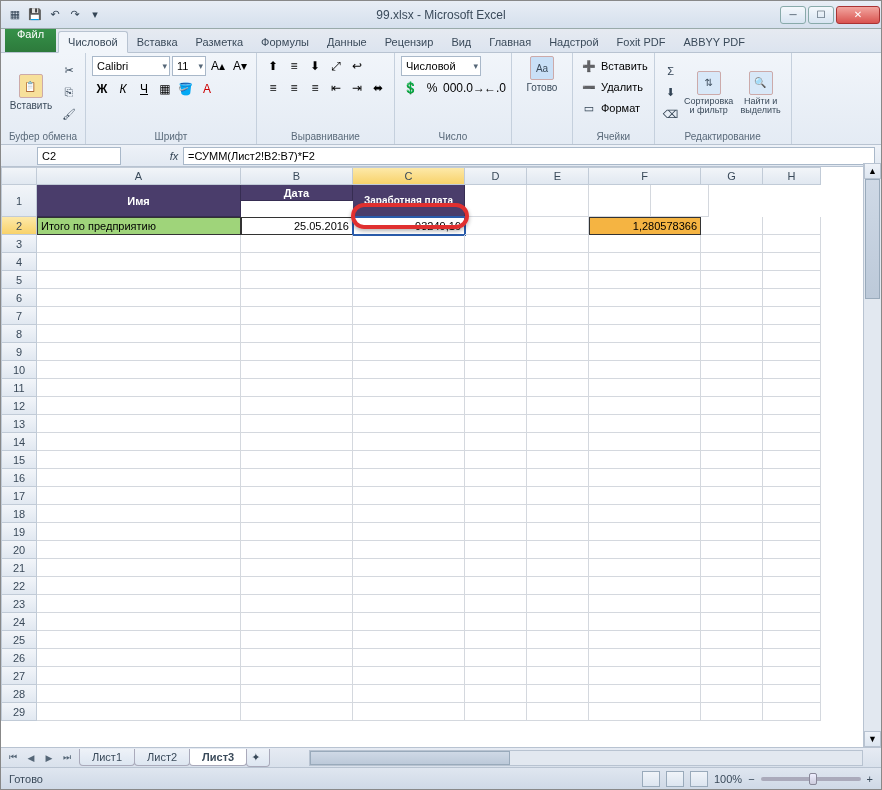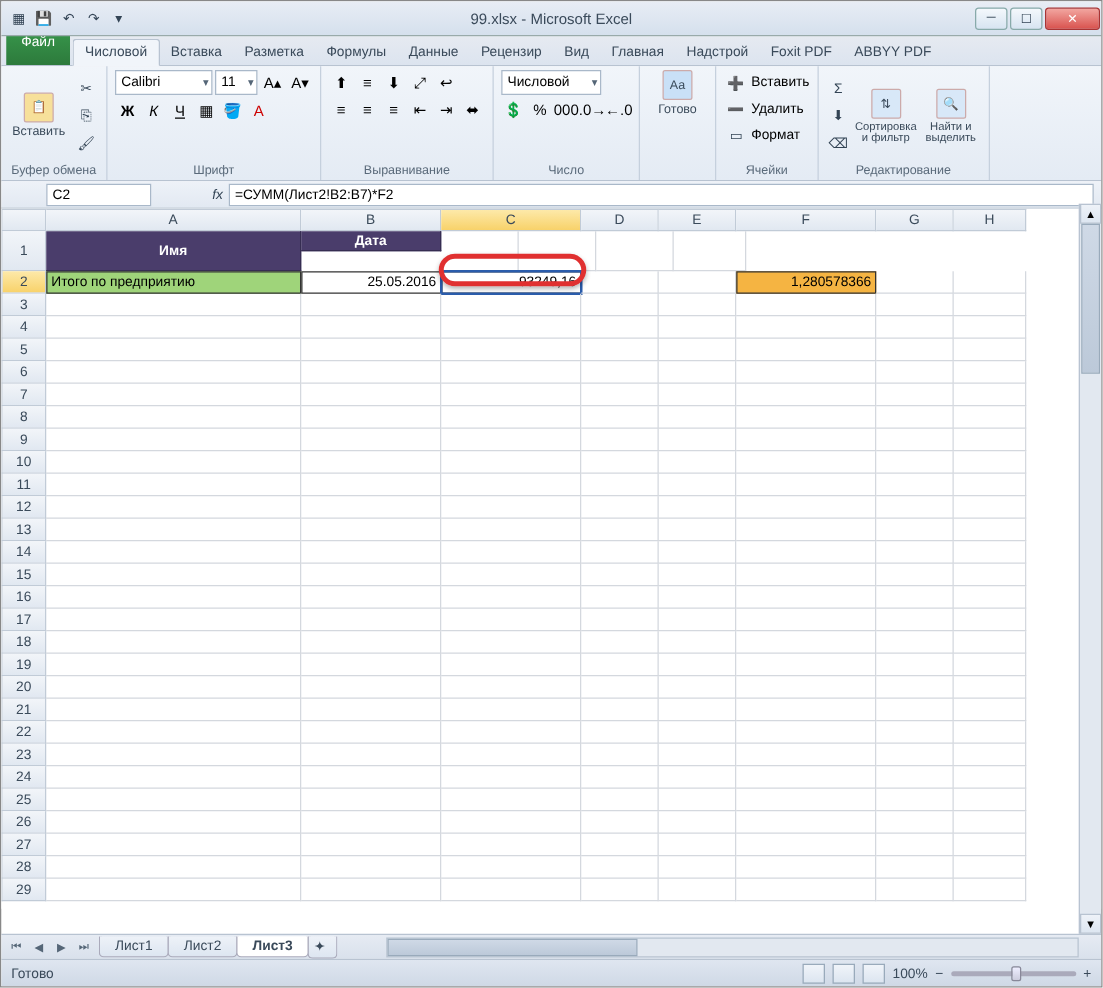--- a/index.html
+++ b/index.html
@@ -263,20 +263,21 @@
       <div class="rowhdr">25</div>
       <div class="rowhdr">26</div>
       <div class="rowhdr">27</div>
       <div class="rowhdr">28</div>
       <div class="rowhdr">29</div>
     </div>
   <div class="cells" id="cells">
       <div class="row">
         <div class="cell hdr" style="width: 204px; height: 32px;">Имя</div>
         <div class="cell hdr" style="width: 112px; height: 16px;">Дата</div>
+        <div class="cell hdr2" style="width: 112px; height: 32px;">Заработная плата</div>
         <div class="cell" style="width: 62px; height: 32px;"></div>
         <div class="cell" style="width: 62px; height: 32px;"></div>
         <div class="cell" style="width: 62px; height: 32px;"></div>
         <div class="cell" style="width: 58px; height: 32px;"></div>
       </div>
       <div class="row">
         <div class="cell green" style="width: 204px;">Итого по предприятию</div>
         <div class="cell bordered" style="width: 112px;">25.05.2016</div>
         <div class="cell bordered sel" style="width: 112px; padding-left: 43px;">93249,16</div>
         <div class="cell" style="width: 62px;"></div>

